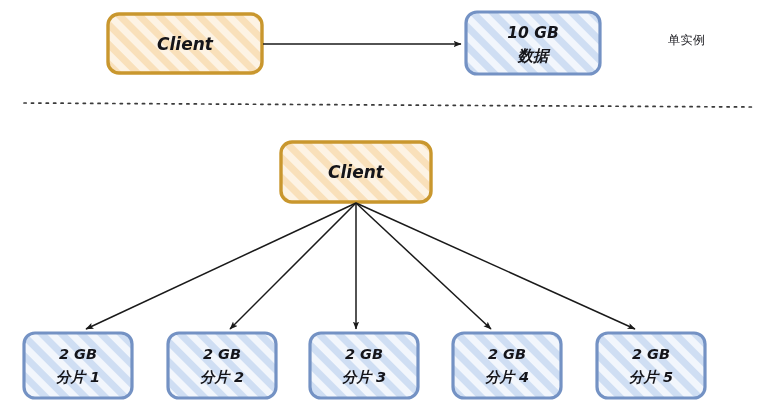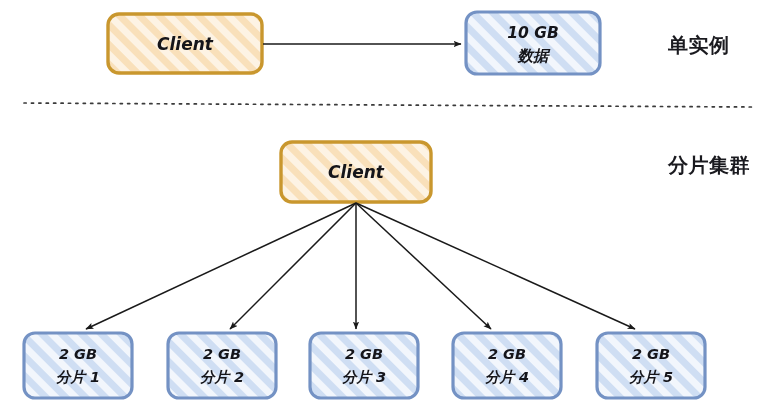--- a/index.html
+++ b/index.html
@@ -35,22 +35,22 @@
     fill: #15151a;
     text-anchor: middle;
     dominant-baseline: middle;
   }
   .node-label.client { font-size: 17px; }
   .node-label.data-line { font-size: 15.5px; }
   .node-label.shard-line { font-size: 14.5px; }
   .side-label {
     position: absolute;
     font-family: "DejaVu Sans", "Liberation Sans", sans-serif;
-    font-size: 20px;
-    font-weight: 700;
+    font-size: 12px;
+    font-weight: 400;
     color: #1a1a1f;
     white-space: nowrap;
     letter-spacing: 0.5px;
   }
   #label-single { left: 668px; top: 32px; }
   #label-sharded { left: 668px; top: 152px; }
 </style>
 </head>
 <body>
 
@@ -125,15 +125,14 @@
 
     <g>
       <rect x="597" y="333" width="108" height="65" rx="11" ry="11" fill="url(#hatch-data)" stroke="#7492c4" stroke-width="3.2"></rect>
       <text class="node-label shard-line" x="651" y="355">2 GB</text>
       <text class="node-label shard-line" x="651" y="378">分片 5</text>
     </g>
   </svg>
 
   <div class="side-label" id="label-single">单实例</div>
 
-  <div class="side-label" id="label-sharded">分片集群</div>
 
 </div>
 
 </body></html>

